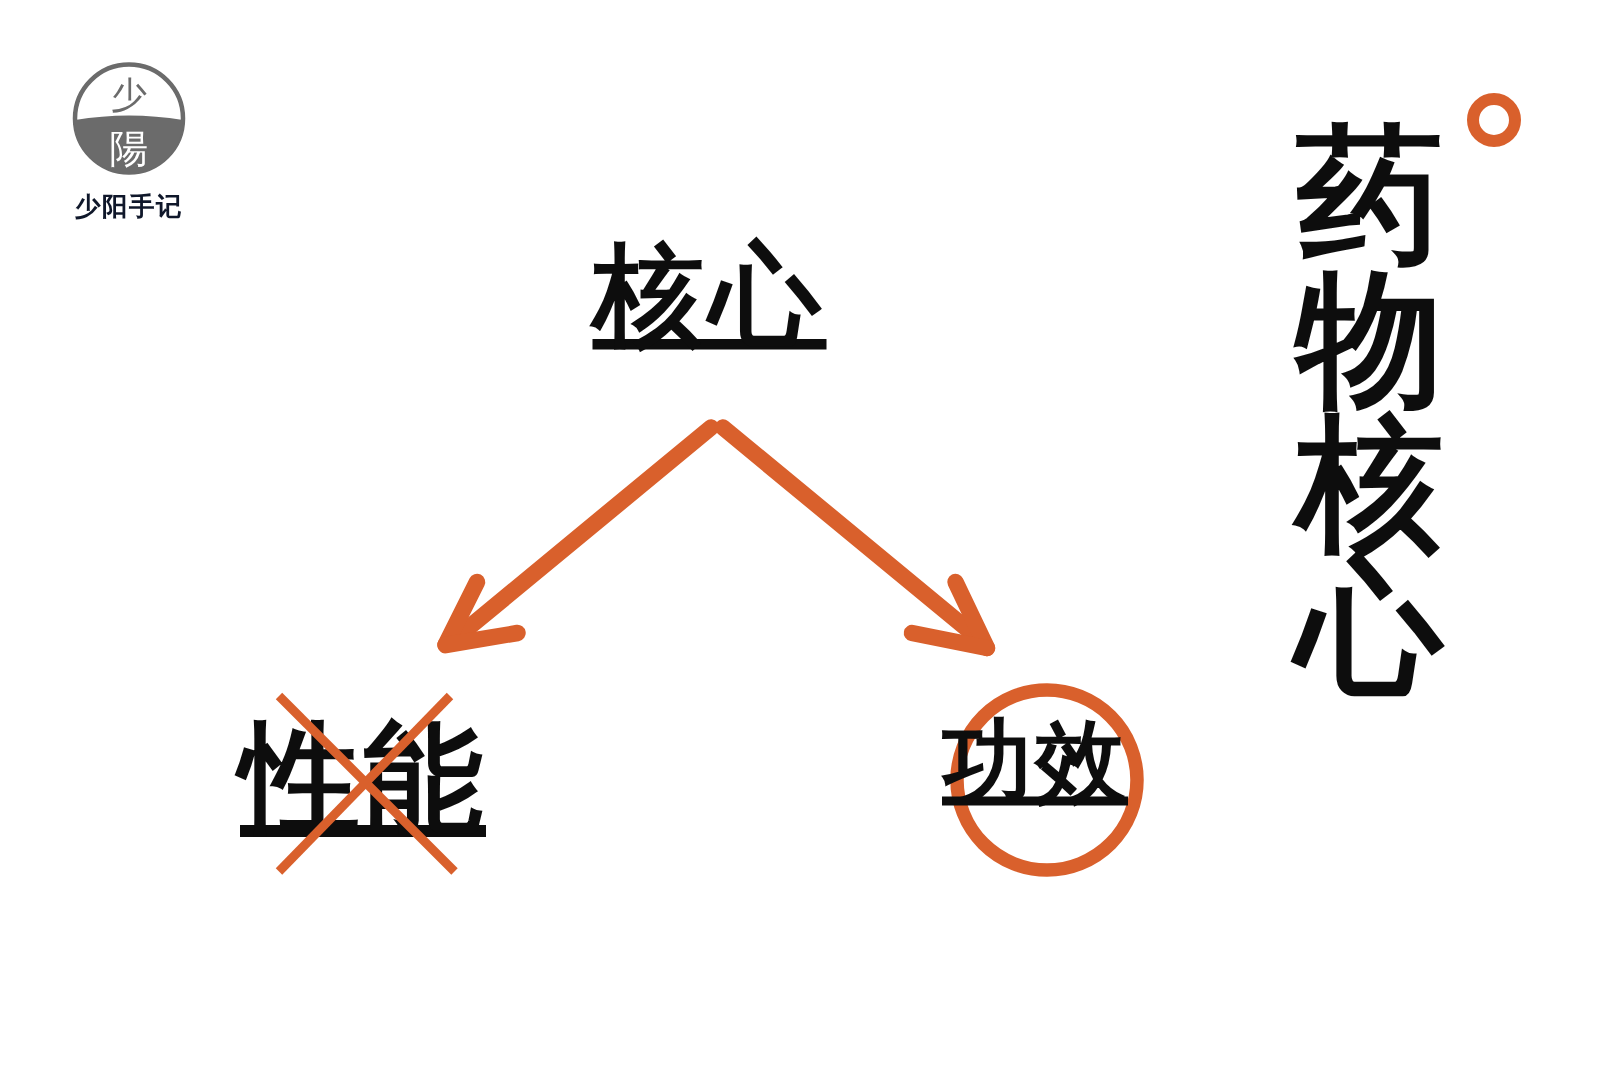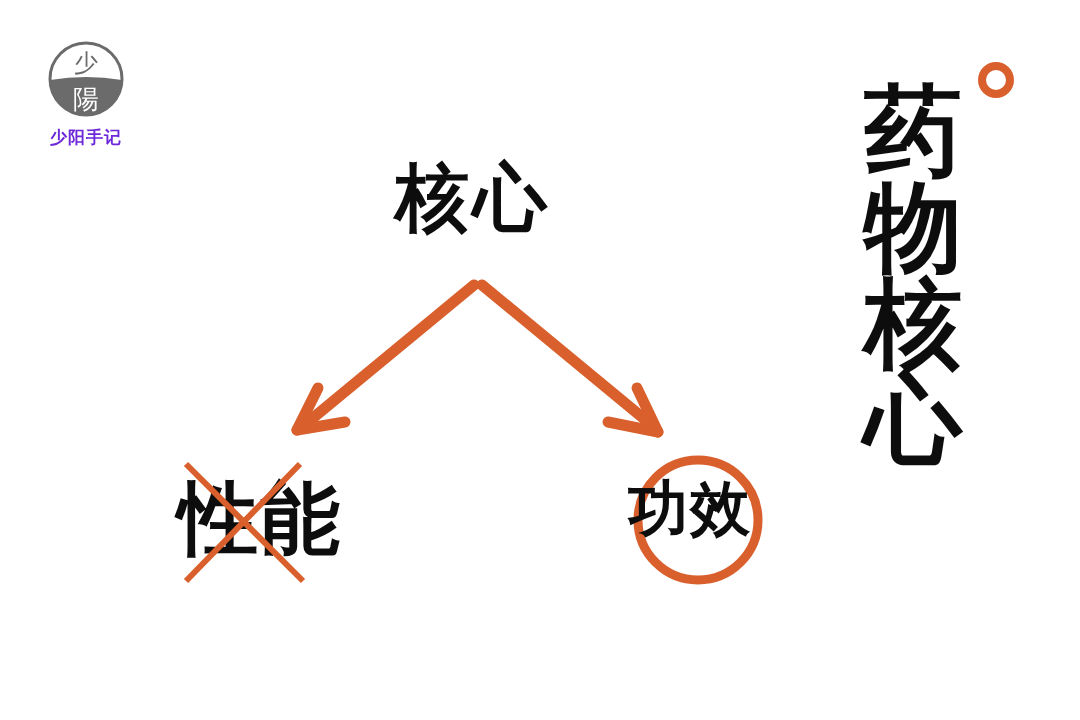--- a/index.html
+++ b/index.html
@@ -1,26 +1,26 @@
 <!DOCTYPE html>
 <html><head>
 <meta charset="utf-8">
 <style>
   html, body { margin:0; padding:0; }
   body { width:1080px; height:720px; background:#ffffff; position:relative; overflow:hidden;
          font-family: "DejaVu Serif", "Liberation Serif", serif; }
   .logo { position:absolute; left:46px; top:40px; width:80px; }
   .logo svg { display:block; margin-left:1px; }
   .logo-text { position:absolute; left:-6px; top:86px; width:92px; text-align:center;
-               font-family:"DejaVu Sans", sans-serif; font-size:17px; color:#6d28d9; letter-spacing:1px; font-weight:bold; }
-  .hz { position:absolute; color:#0d0d0d; font-weight:bold; line-height:1; }
+               font-family:"DejaVu Sans", sans-serif; font-size:17px; color:#0f172a; letter-spacing:1px; font-weight:bold; }
+  .hz { position:absolute; color:#0d0d0d; font-weight:bold; line-height:1;text-decoration:underline; }
   .core { left:395px; top:160px; font-size:74px; letter-spacing:4px; }
   .vertical { position:absolute; left:858px; top:82px; width:110px; }
   .vertical span { display:block; font-size:98px; line-height:1; color:#0d0d0d; font-weight:bold; text-align:center; height:96px; }
-  .perf { left:178px; top:478px; font-size:80px; letter-spacing:2px; }
+  .perf { left:160px; top:478px; font-size:80px; letter-spacing:2px; }
   .effect { left:628px; top:478px; font-size:60px; letter-spacing:2px; }
   svg.overlay { position:absolute; left:0; top:0; }
 </style>
 </head>
 <body>
 
 <div class="logo">
   <svg width="78" height="78" viewBox="0 0 78 78">
     <circle cx="39" cy="39" r="36" fill="#ffffff" stroke="#6b6b6b" stroke-width="3"></circle>
     <path d="M3 40 Q39 34 75 40 A36 36 0 0 1 3 40 Z" fill="#6b6b6b"></path>

